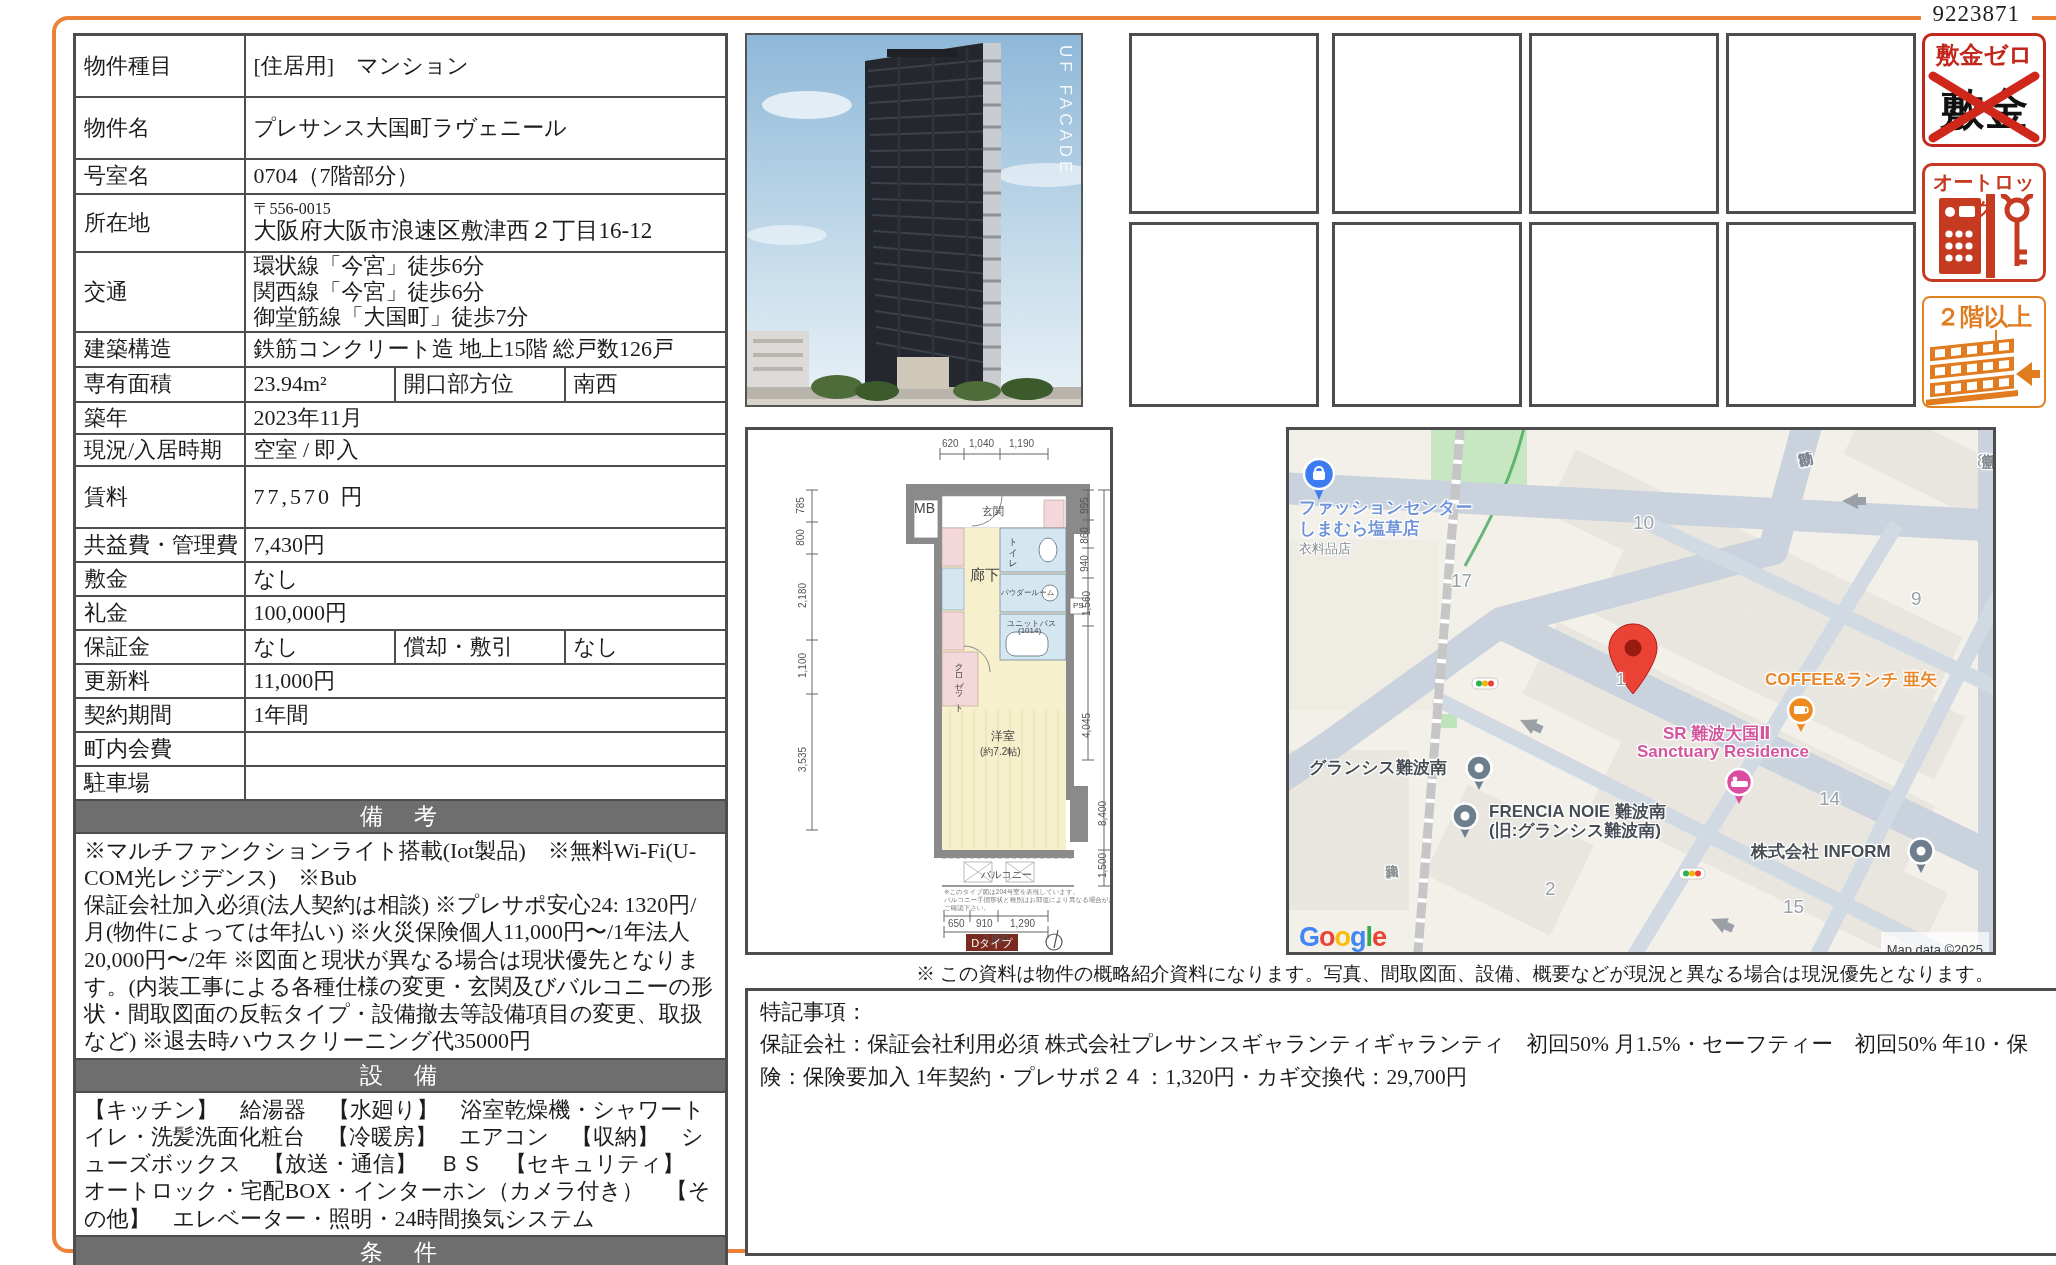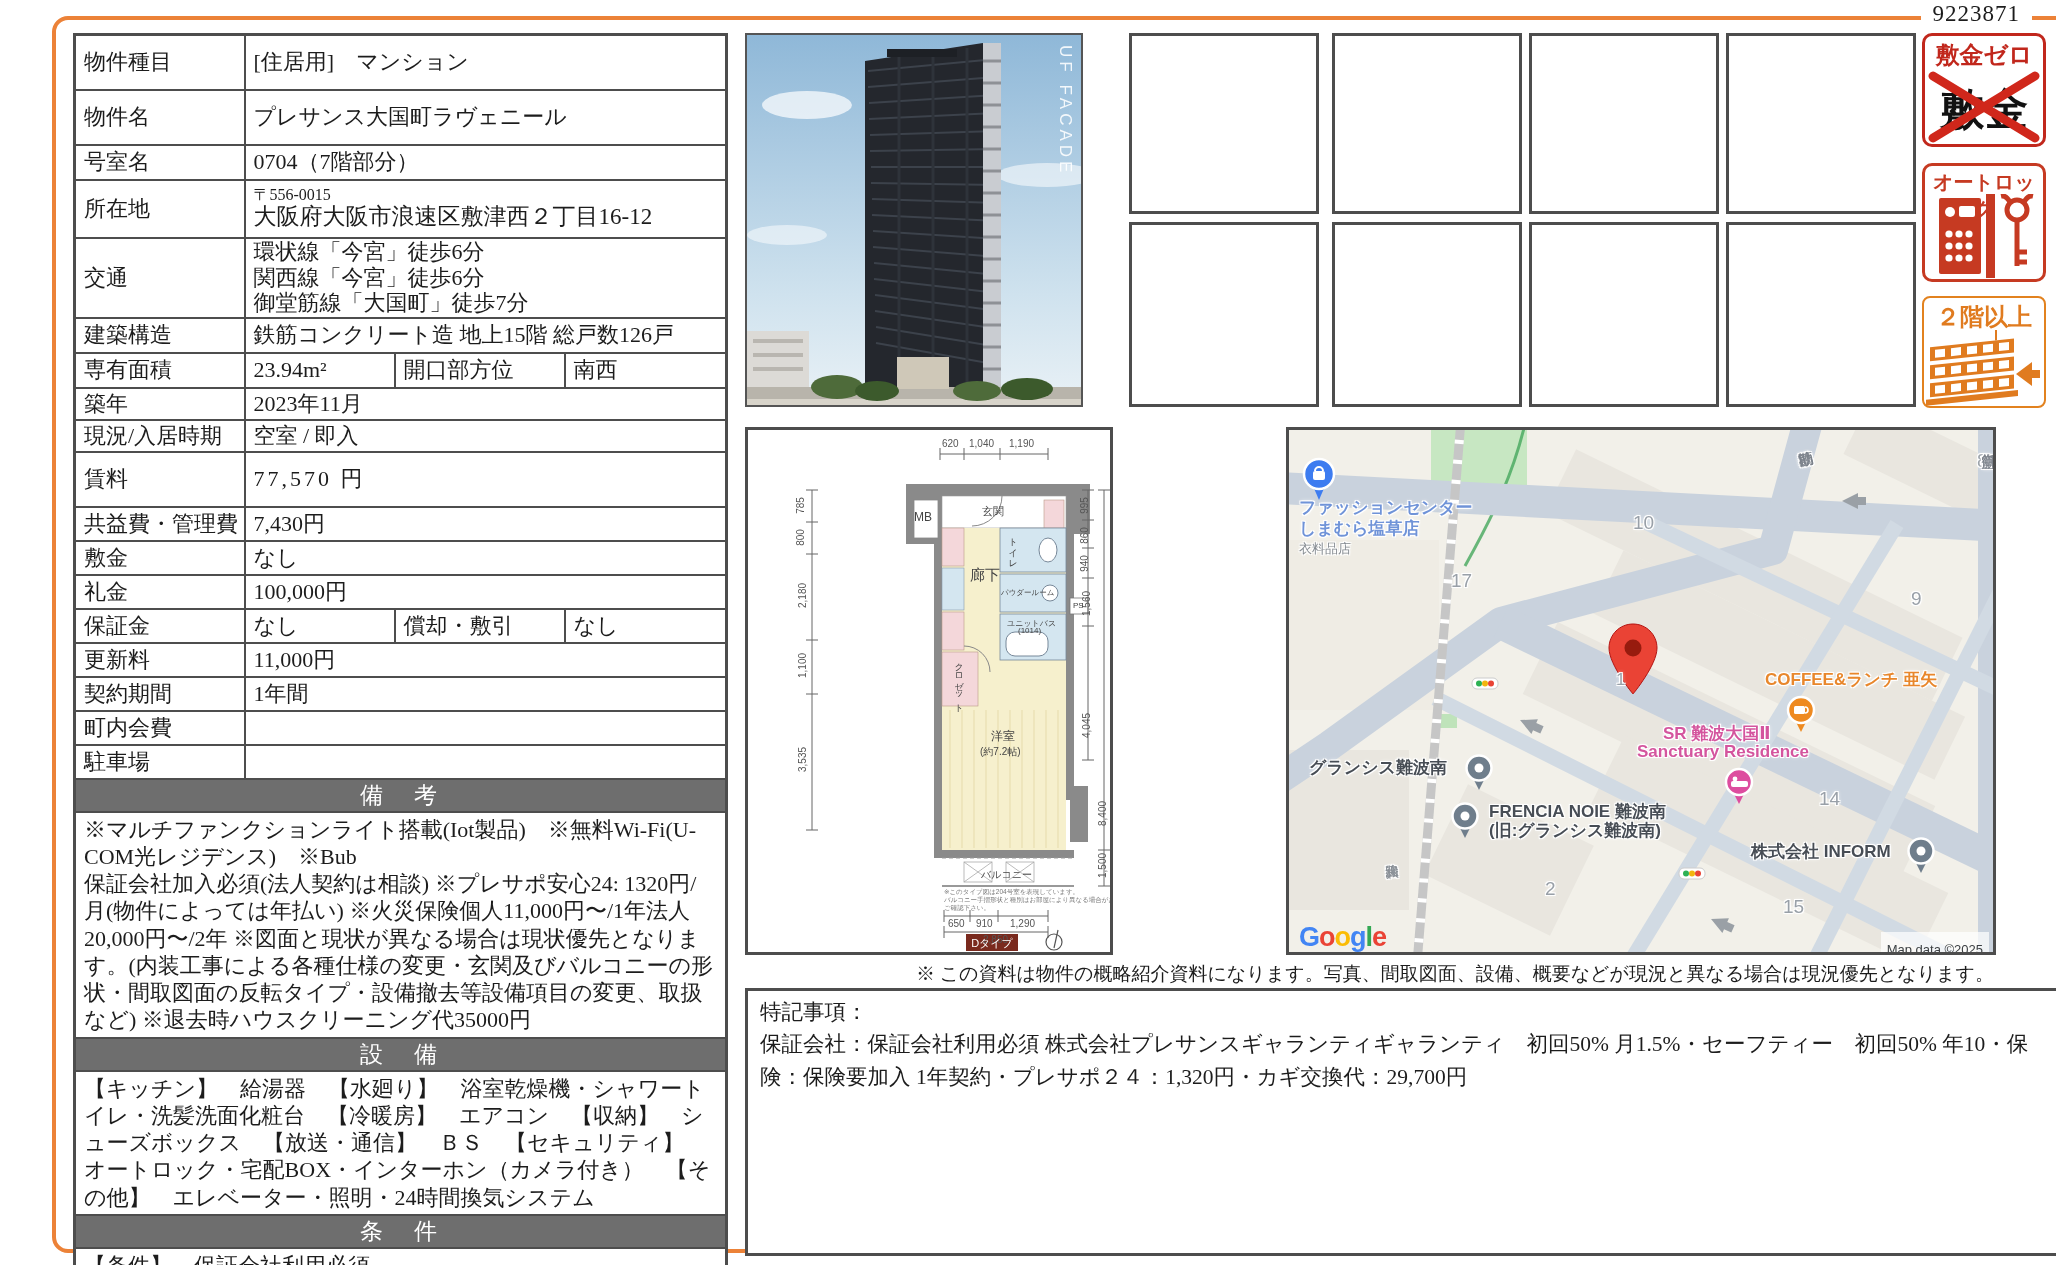--- a/index.html
+++ b/index.html
@@ -4,21 +4,21 @@
 <style>
   html,body{margin:0;padding:0;background:#fff;}
   body{font-family:"Liberation Serif","DejaVu Serif",serif;color:#1c1c1c;}
   #page{position:relative;width:2056px;height:1265px;background:#fff;overflow:hidden;margin-left:38px;}
   .frame{position:absolute;left:14px;top:16px;width:2022px;height:1237px;border:4px solid #EC8238;border-radius:16px;box-sizing:border-box;}
   #docnum{position:absolute;top:1px;right:62px;font-size:23px;background:#fff;padding:0 12px;z-index:6;letter-spacing:1px;}
 
   
   .maintable{position:absolute;left:35px;top:33px;width:652px;border-collapse:collapse;table-layout:fixed;border:3px solid #4d4d4d;z-index:2;background:#fff;}
   .maintable td{border:2px solid #4d4d4d;padding:0 8px;font-size:22px;overflow:hidden;white-space:nowrap;vertical-align:middle;}
-  .r45{height:55px}.r35{height:35px}.r58{height:58px}.r80{height:80px}.r33{height:21px}.r34{height:34px}
+  .r45{height:62px}.r35{height:35px}.r58{height:58px}.r80{height:80px}.r33{height:21px}.r34{height:34px}
   .vname{font-size:29px;}
   .vrent{font-size:43px;letter-spacing:3px;}
   .postal{font-size:16px;line-height:1.05;}
   .addr{font-size:23px;line-height:1.1;}
   .trans div{font-size:22px;line-height:1.18;}
   .secbar td{background:#6e6e6e;color:#fff;text-align:center;font-size:23px;height:28px;padding:0;letter-spacing:4px;}
   .blocktext{font-size:18.5px;line-height:1.24;white-space:normal !important;vertical-align:top !important;padding:3px 8px !important;}
   .rem{height:154px}.eqp{height:84px}.cnd{height:44px}
 
   
@@ -436,21 +436,21 @@
     <div class="fl dim rot90" style="left:328px;top:100px">860</div>
     <div class="fl dim rot90" style="left:328px;top:128px">940</div>
     <div class="fl dim rot90" style="left:326px;top:168px">1,560</div>
     <div class="fl dim rot90" style="left:326px;top:290px">4,045</div>
     <div class="fl dim rot90" style="left:342px;top:378px">8,400</div>
     <div class="fl dim rot90" style="left:342px;top:430px">1,500</div>
     <div class="fl dim" style="left:200px;top:488px">650</div>
     <div class="fl dim" style="left:228px;top:488px">910</div>
     <div class="fl dim" style="left:262px;top:488px">1,290</div>
     <div class="fl dim" style="left:235px;top:504px">2,850</div>
-    <div class="fl" style="left:166px;top:80px;font-size:12px">MB</div>
+    <div class="fl" style="left:166px;top:70px;font-size:14px">MB</div>
     <div class="fl" style="left:234px;top:74px;font-size:11px">玄関</div>
     <div class="fl" style="left:222px;top:136px;font-size:15px">廊下</div>
     <div class="fl vert" style="left:258px;top:102px;font-size:9px">トイレ</div>
     <div class="fl" style="left:253px;top:158px;font-size:7.5px">パウダールーム</div>
     <div class="fl" style="left:259px;top:188px;font-size:8px">ユニットバス</div>
     <div class="fl" style="left:270px;top:196px;font-size:8px">(1014)</div>
     <div class="fl" style="left:325px;top:171px;font-size:8px">PS</div>
     <div class="fl vert" style="left:204px;top:226px;font-size:9px">クロゼット</div>
     <div class="fl" style="left:243px;top:298px;font-size:12px">洋室</div>
     <div class="fl" style="left:232px;top:315px;font-size:10px">(約7.2帖)</div>

